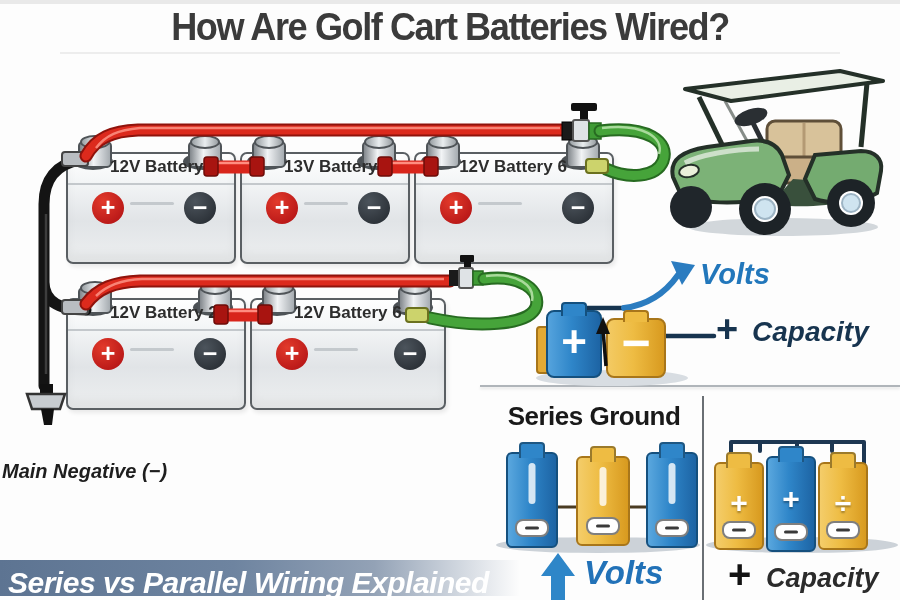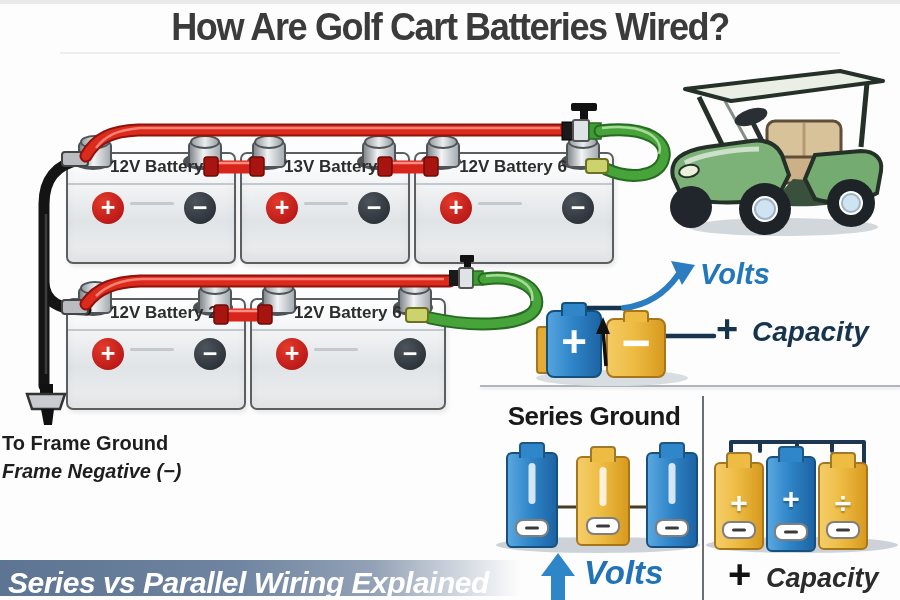--- a/index.html
+++ b/index.html
@@ -303,22 +303,21 @@
       <rect x="214" y="301" width="14" height="19" rx="3" fill="#a81410" stroke="#6e0c08" stroke-width="1.5"></rect>
       <rect x="258" y="301" width="14" height="19" rx="3" fill="#a81410" stroke="#6e0c08" stroke-width="1.5"></rect>
     </g>
 
     <g>
       <path d="M606,362 L603,326" stroke="#111" stroke-width="3.5" fill="none"></path>
       <polygon points="596,330 603,313 610,330" fill="#111"></polygon>
     </g>
   </svg>
 
-  <div class="gnote1">To Frame Ground</div>
-  <div class="gnote2">Frame Negative (−)</div>
+  <div class="gnote2">Main Negative (−)</div>
 
   <div class="volts-mid">Volts</div>
   <div class="cap-plus-mid">+</div>
   <div class="cap-mid">Capacity</div>
   <div class="mini-bat mb-sliver"></div>
   <div class="mini-bat mb-blue"><span class="mcap"></span><span>+</span></div>
   <div class="mini-bat mb-yellow"><span class="mcap"></span><span>−</span></div>
 
   <div class="hsep"></div>
   <div class="vsep"></div>

